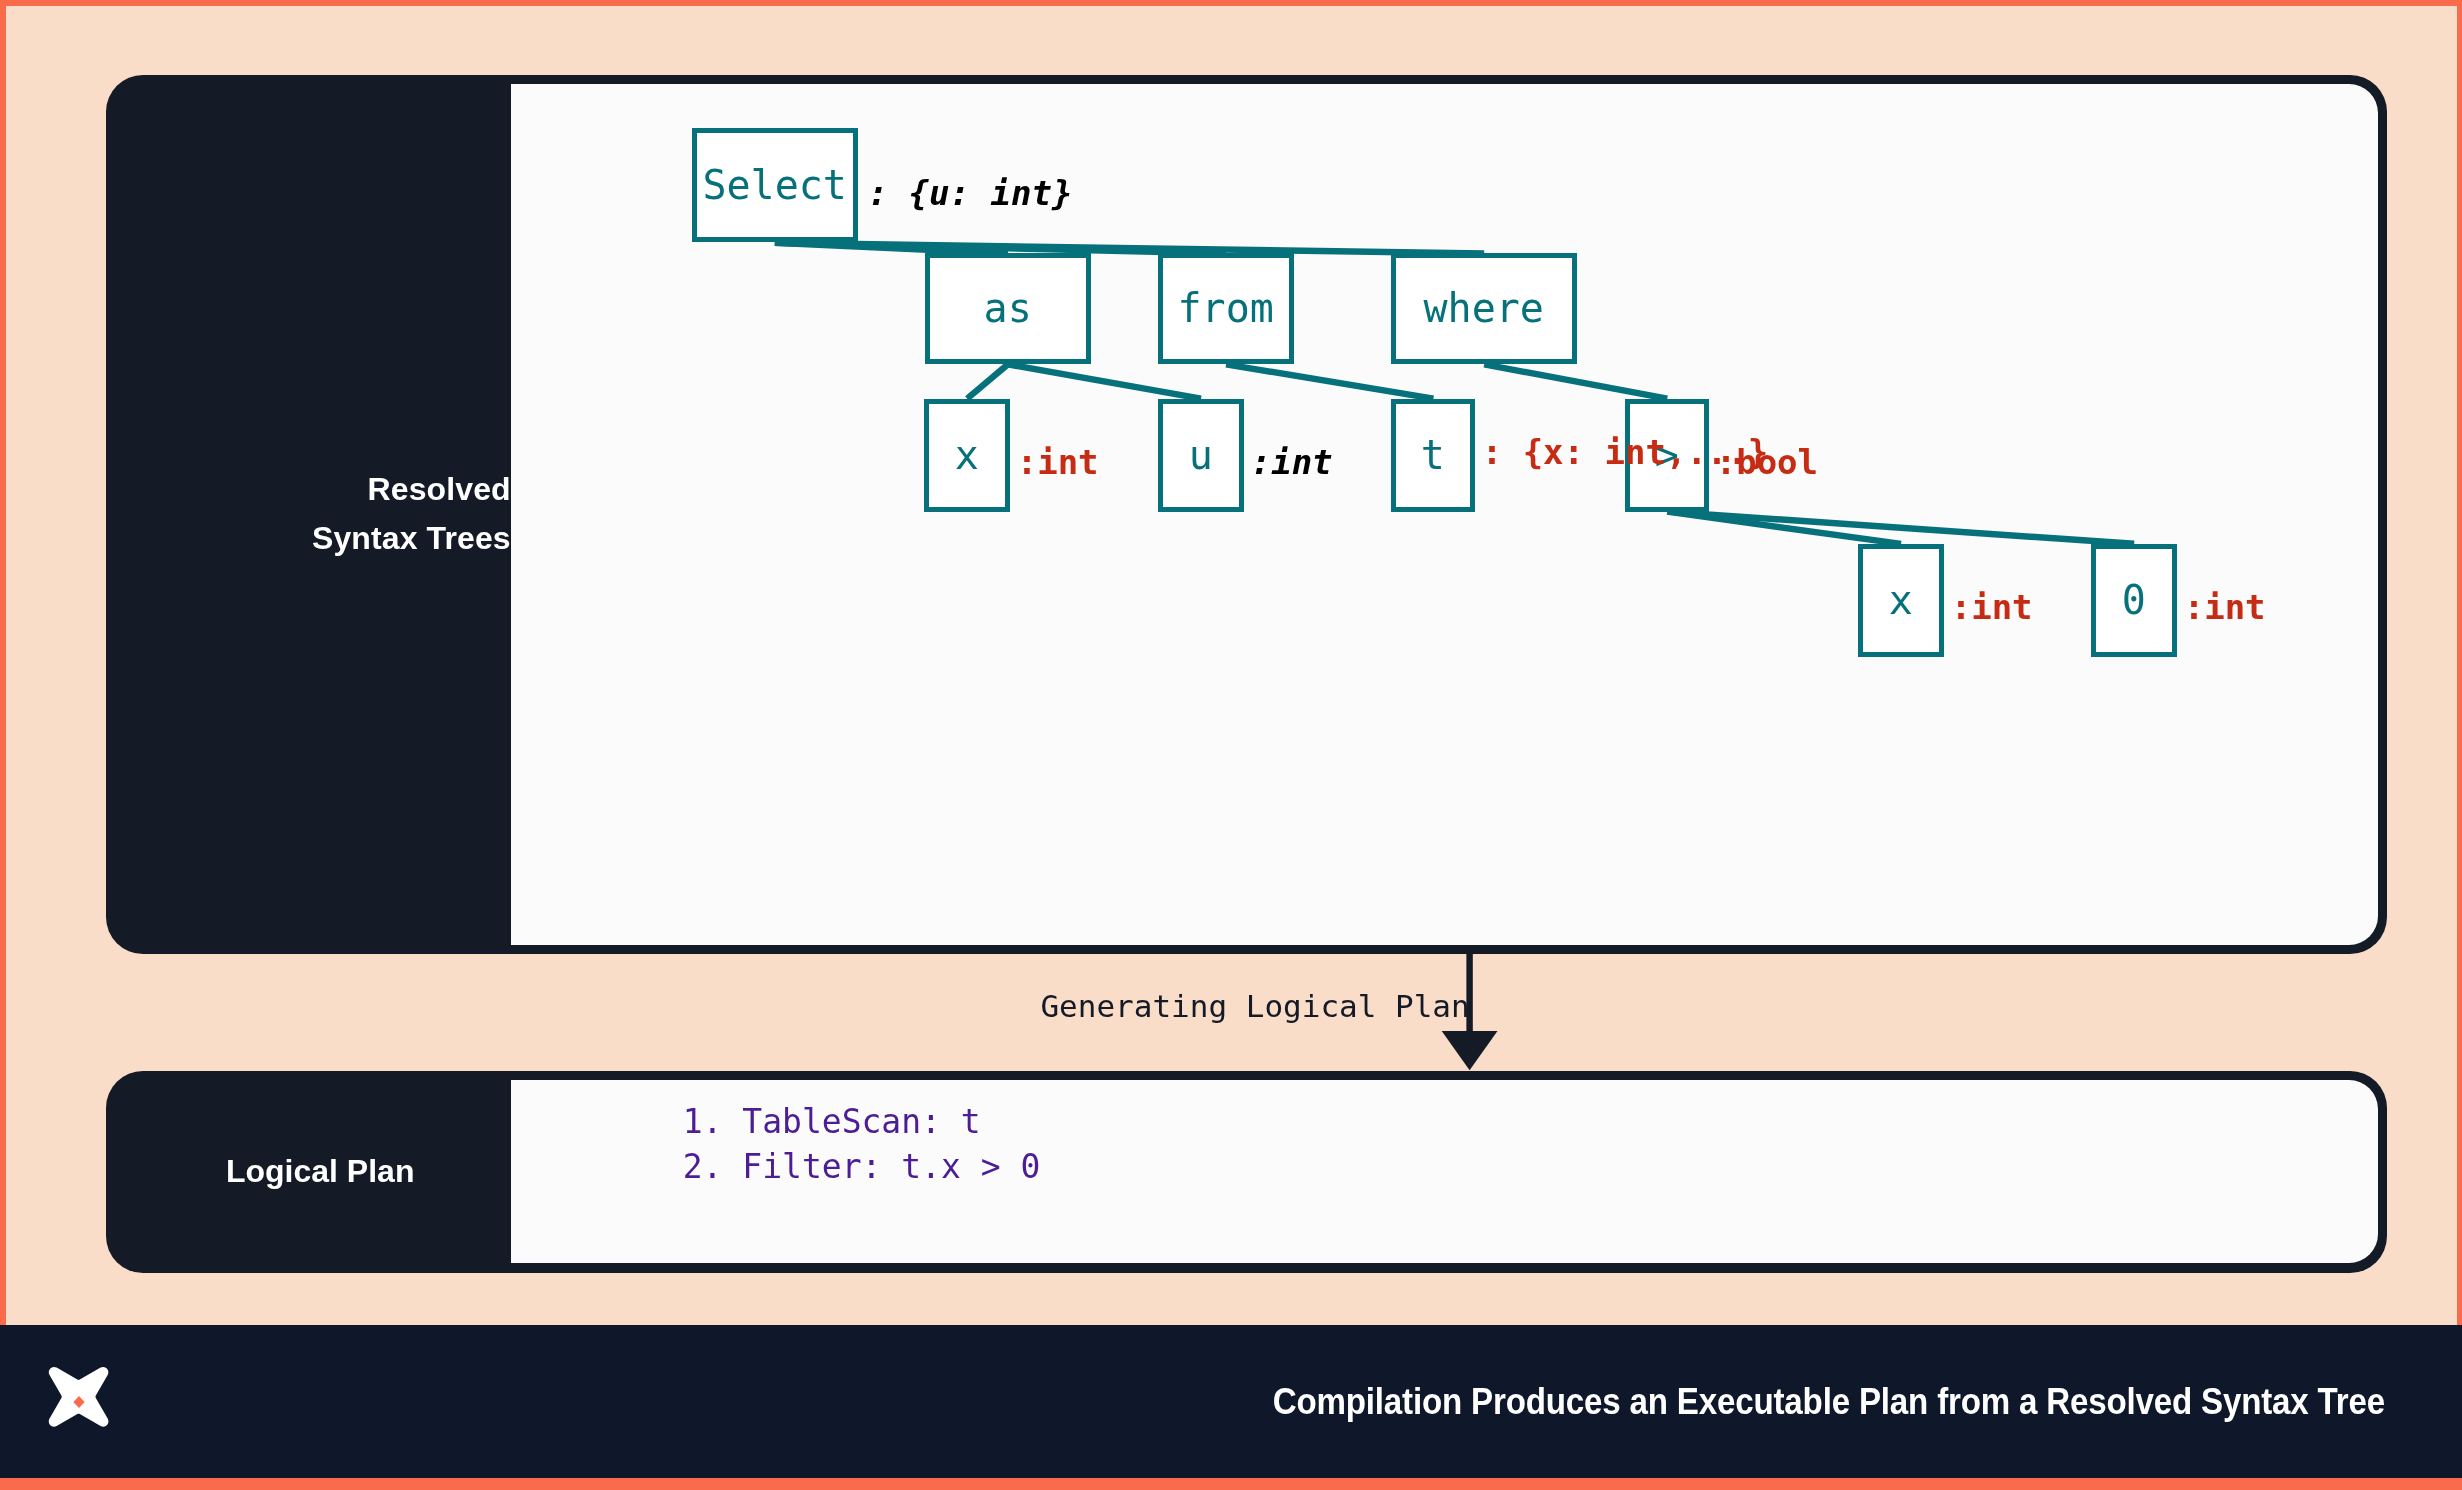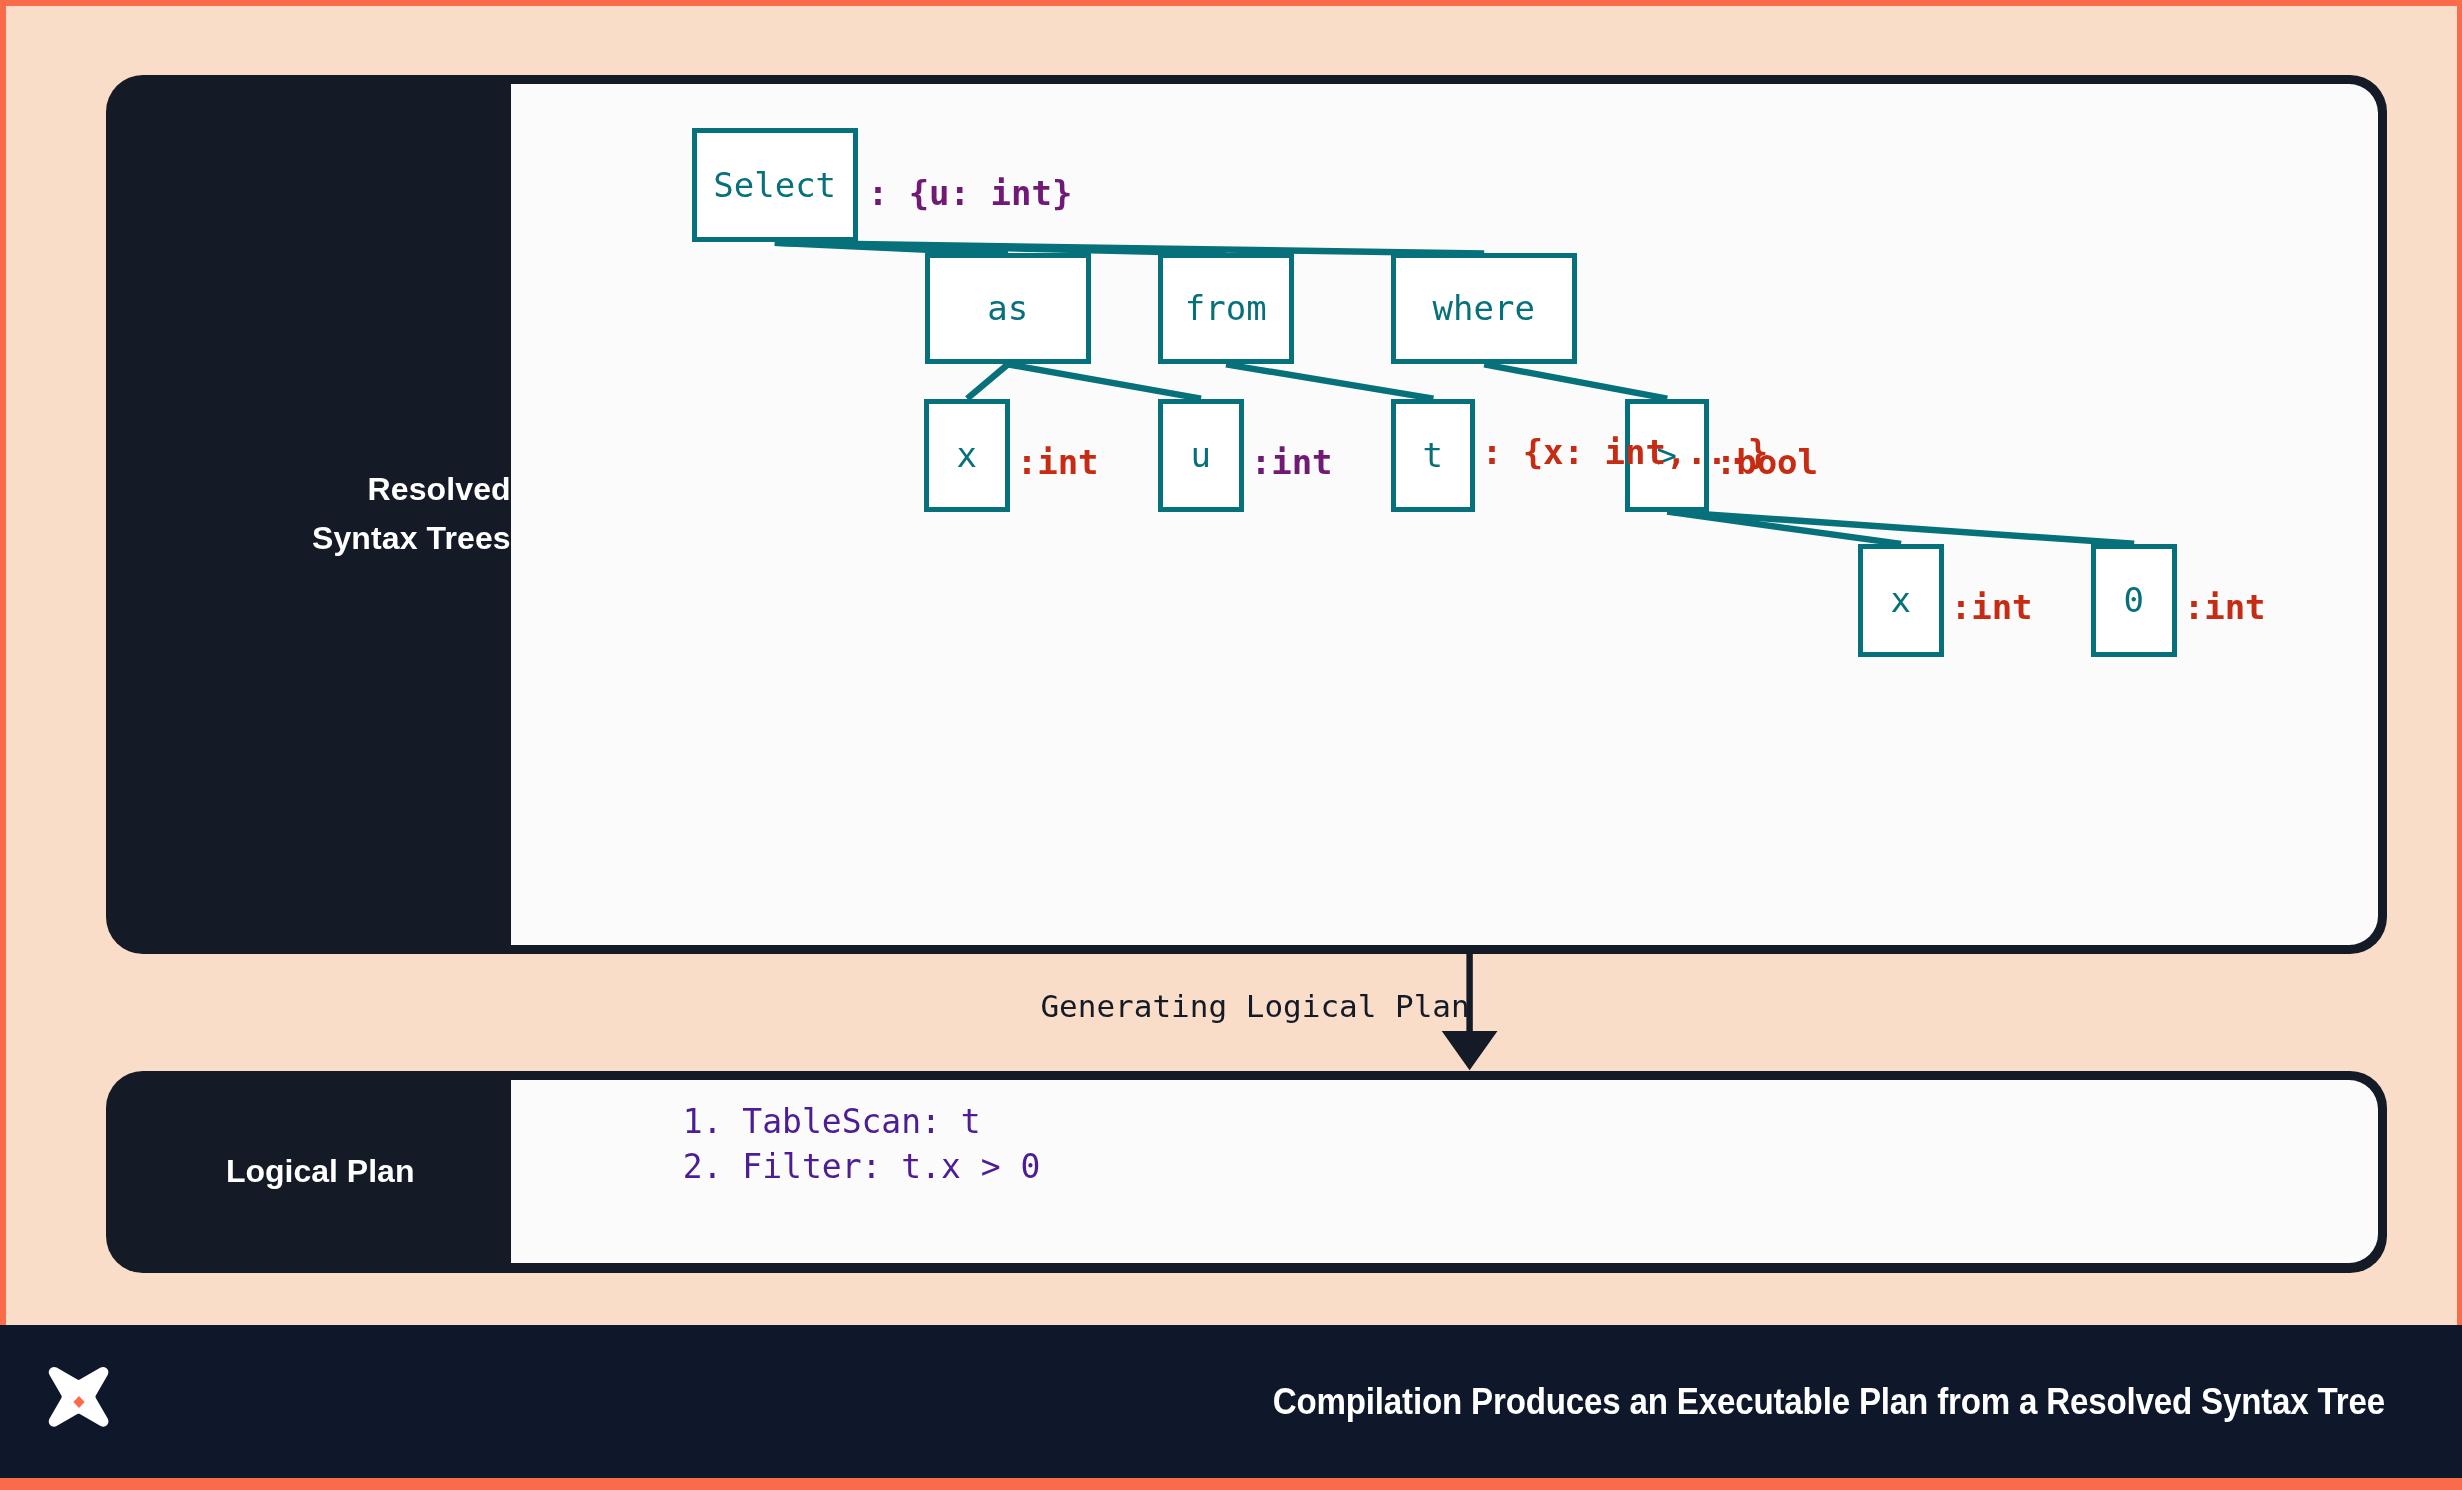--- a/index.html
+++ b/index.html
@@ -73,35 +73,35 @@
 
   .node {
     position: absolute;
     background: #FFFFFF;
     border: 5.7px solid #06717A;
     display: flex;
     align-items: center;
     justify-content: center;
     color: #06717A;
     font-family: "DejaVu Sans Mono", monospace;
-    font-size: 34px;
+    font-size: 40px;
     line-height: 1;
     z-index: 3;
   }
 
   .annot {
     position: absolute;
     font-family: "DejaVu Sans Mono", monospace;
     font-size: 34px;
     font-weight: 700;
     line-height: 1;
     white-space: pre;
     z-index: 4;
   }
-  .annot.dark { color: #701a75; }
+  .annot.dark { color: #000000; font-style: italic; }
   .annot.red  { color: #C62C13; }
 
   
   #connector {
     position: absolute;
     left: 100px; top: 948px;
     width: 2281px; height: 117px;
   }
   #connector-label {
     position: absolute;

